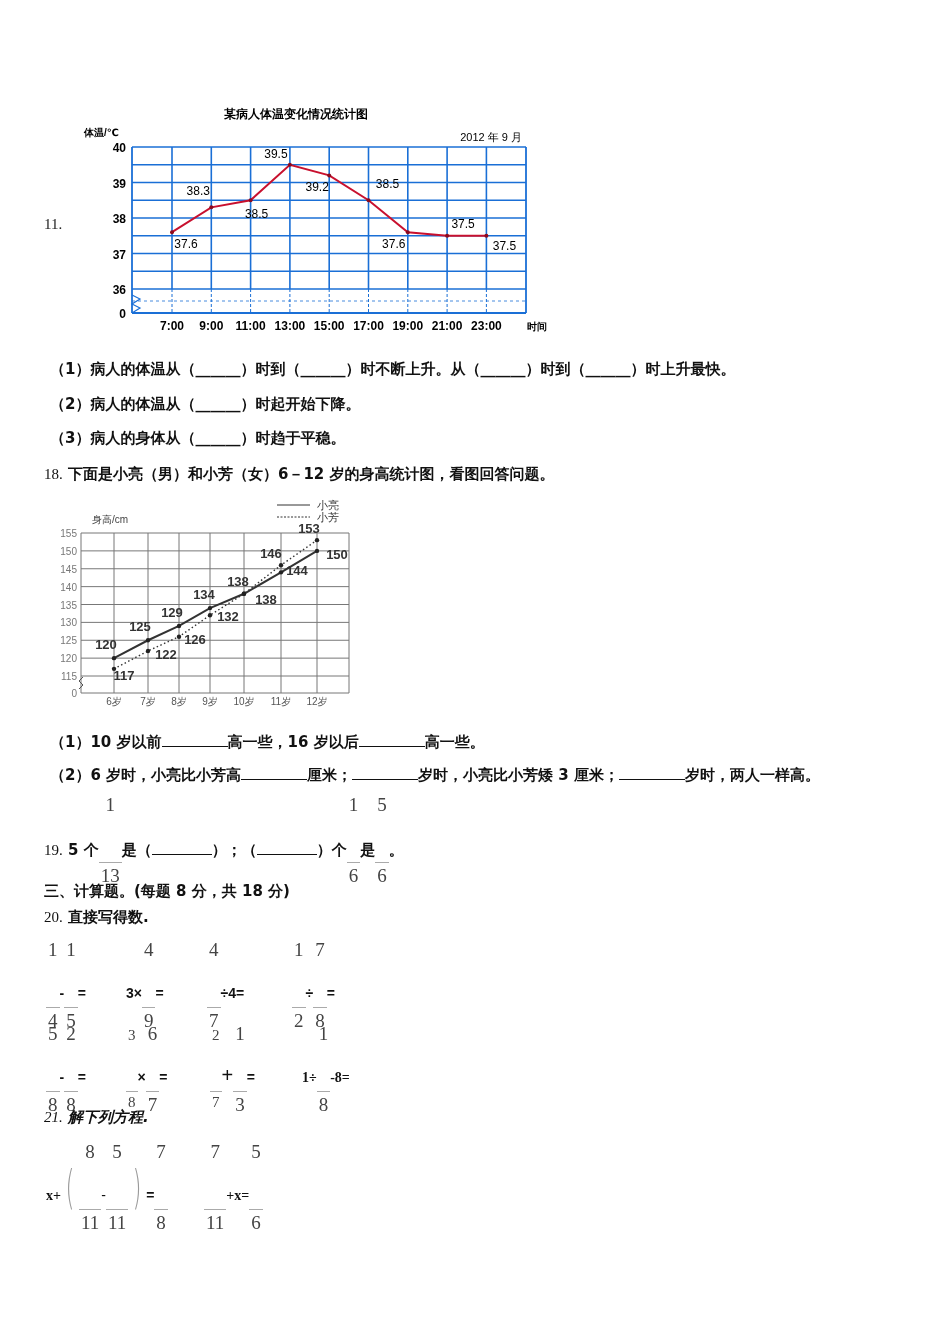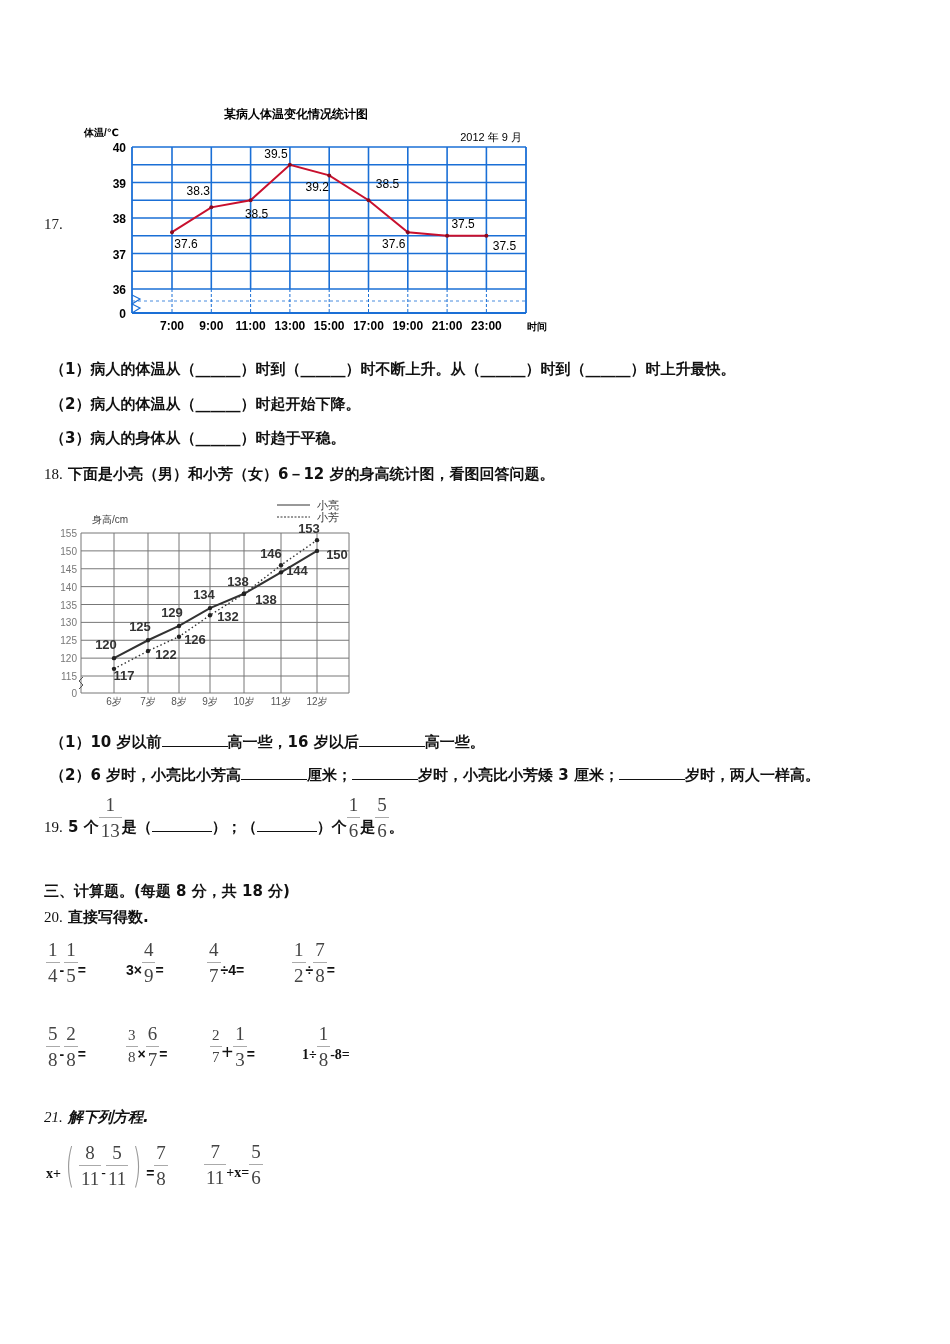--- a/index.html
+++ b/index.html
@@ -5,30 +5,30 @@
   html, body { margin:0; padding:0; background:#fff; }
   body { width:950px; height:1344px; position:relative; overflow:hidden;
          font-family:"DejaVu Serif","Liberation Serif",serif; color:#111; }
   .abs { position:absolute; }
   .qnum { font-family:"Liberation Serif","DejaVu Serif",serif; font-size:15px; color:#222; }
   .line { font-size:15px; font-weight:bold; white-space:nowrap; font-family:"DejaVu Sans","Liberation Sans",sans-serif; }
   .line .n { font-weight:normal; font-family:"Liberation Serif",serif; }
   .blank { display:inline-block; border-bottom:1.2px solid #111; height:14px; vertical-align:baseline; }
   .frac { display:inline-block; vertical-align:middle; text-align:center; font-family:"Liberation Serif","DejaVu Serif",serif; font-weight:normal; color:#444; line-height:1; }
   .frac .num { display:block; font-size:19px; padding:0 2px 3px; }
-  .frac .den { display:block; font-size:19px; padding:3px 2px 0; border-top:1px solid #aaa; }
+  .frac .den { display:block; font-size:19px; padding:3px 2px 0; border-top:1px solid #aaa;margin-top:45px; }
   .frac.small .num, .frac.small .den { font-size:15px; }
   .op { font-family:"Liberation Sans",sans-serif; font-weight:bold; font-size:14px; vertical-align:-8px; }
   svg text { font-family:"Liberation Sans","DejaVu Sans",sans-serif; }
   .paren { display:inline-block; vertical-align:middle; font-size:46px; font-weight:100; color:#999; line-height:1; font-family:"DejaVu Sans",sans-serif; transform:scaleX(0.5); }
 </style>
 </head>
 <body>
 
-<div class="abs qnum" style="left:44px;top:216px;">17.</div>
+<div class="abs qnum" style="left:44px;top:216px;">11.</div>
 
 <svg class="abs" style="left:80px;top:100px;" width="470" height="240" viewBox="80 100 470 240">
   <text x="296" y="118" font-size="12" font-weight="bold" text-anchor="middle" id="c1title">某病人体温变化情况统计图</text>
   <text x="522" y="141" font-size="11" text-anchor="end" id="c1sub">2012 年 9 月</text>
   <text x="84" y="136" font-size="10" font-weight="bold" id="c1ylab">体温/℃</text>
   <text x="527" y="330" font-size="10" font-weight="bold" id="c1xlab">时间</text>
   <g id="c1grid">
       <line x1="132" x2="526" y1="289" y2="289" stroke="#1a6fd6" stroke-width="1.6"></line>
       <line x1="132" x2="526" y1="271.25" y2="271.25" stroke="#1a6fd6" stroke-width="1.6"></line>
       <line x1="132" x2="526" y1="253.5" y2="253.5" stroke="#1a6fd6" stroke-width="1.6"></line>

